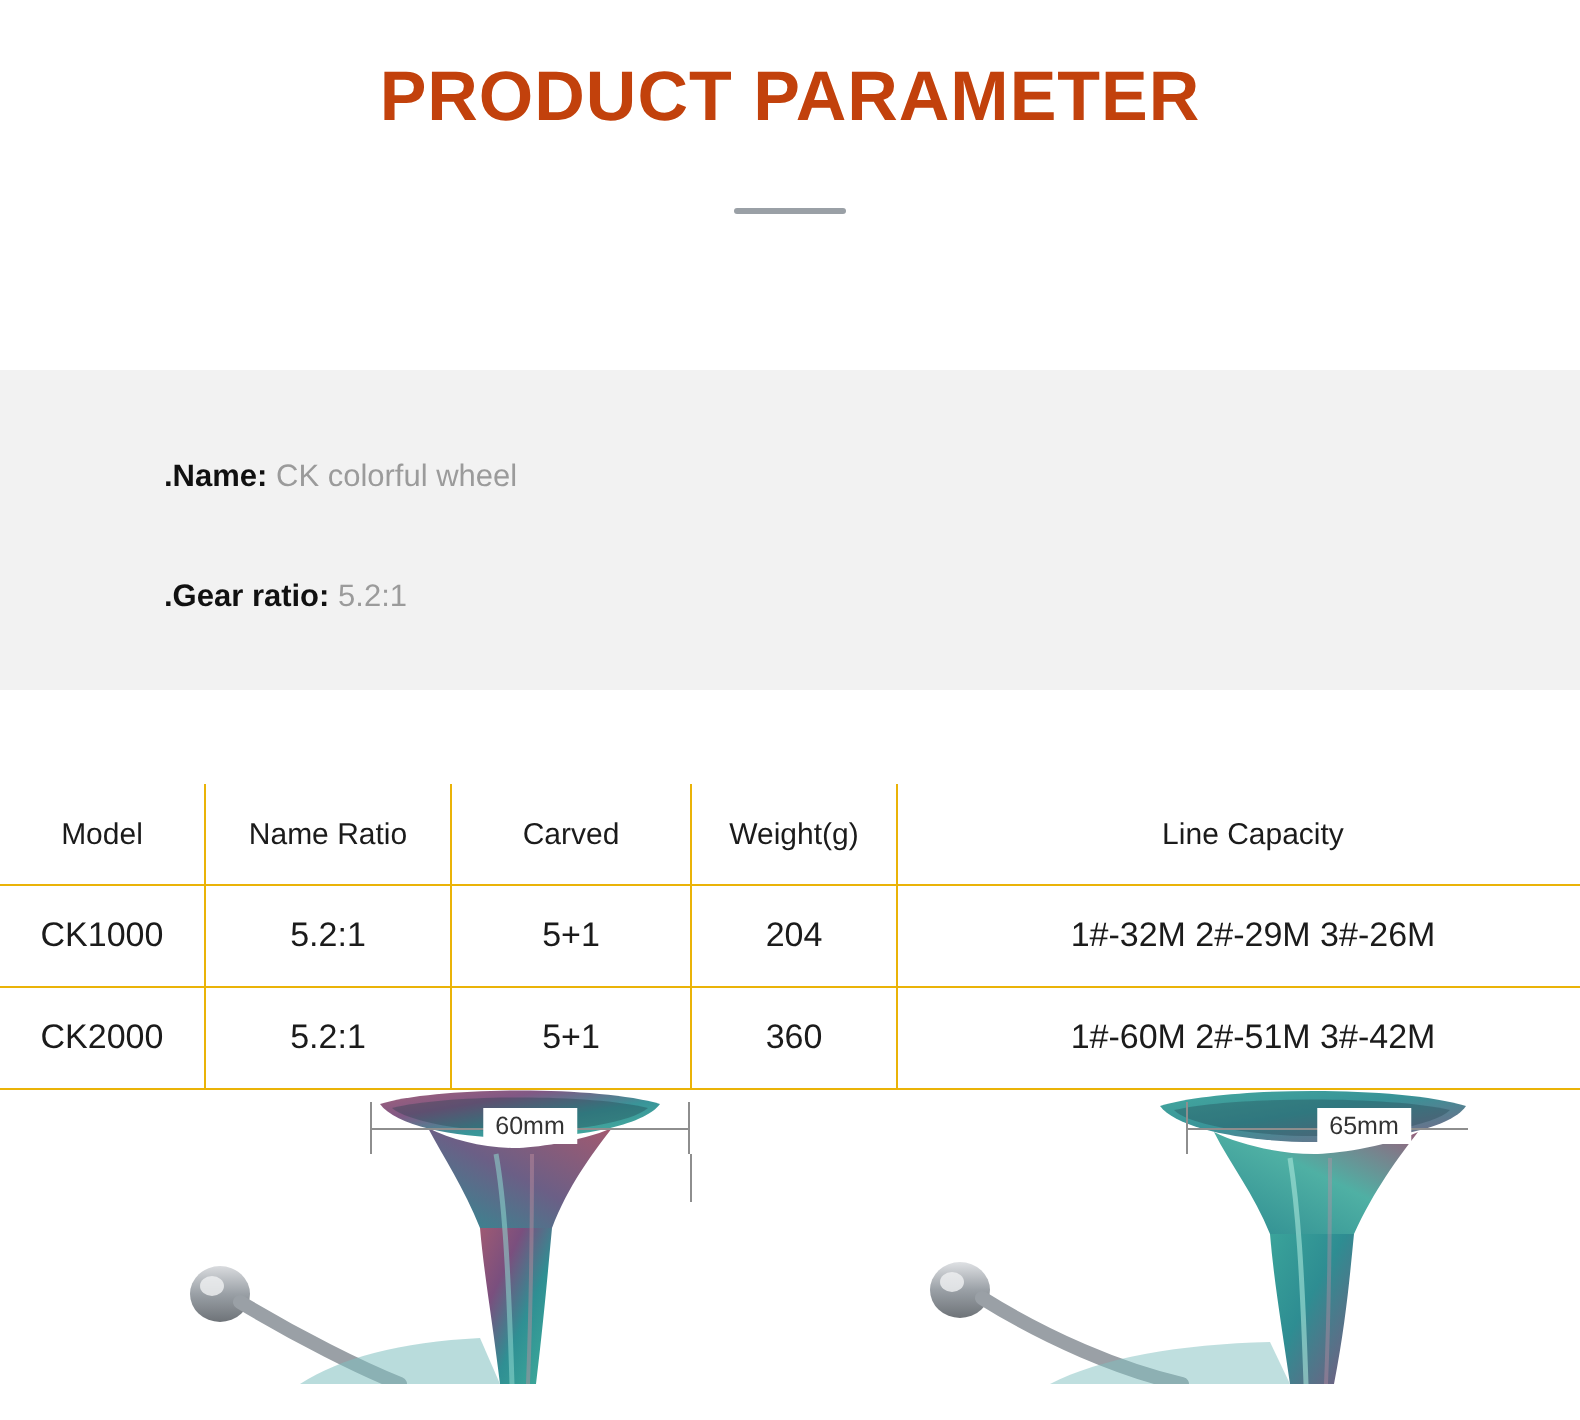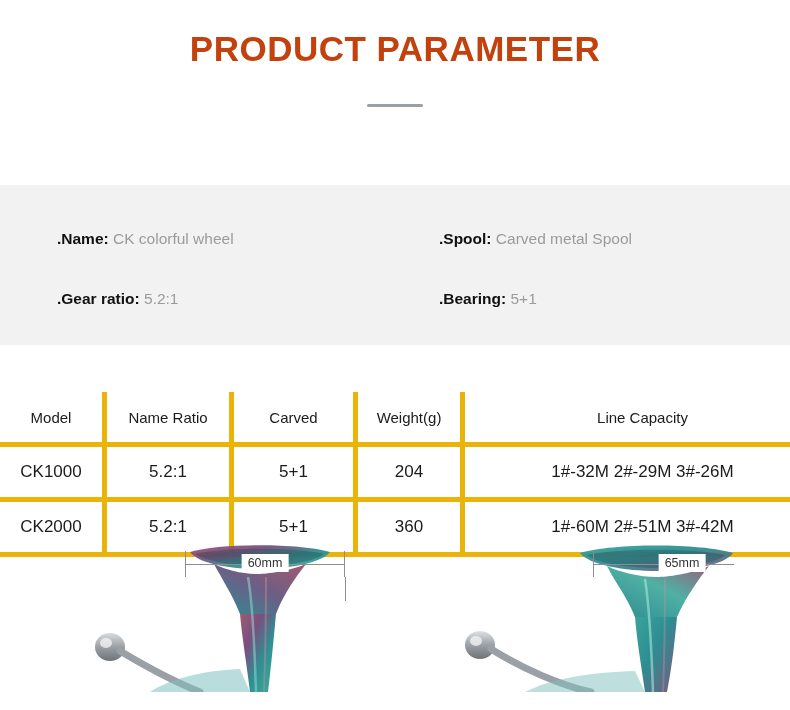--- a/index.html
+++ b/index.html
@@ -56,21 +56,21 @@
     width: 790px;
     display: flex;
   }
   .spec-row.r1 { top: 45px; }
   .spec-row.r2 { top: 105px; }
   .spec-cell {
     font-size: 15.5px;
     color: #8a8a8a;
     white-space: nowrap;
   }
-  .spec-cell.c1 { width: 390px; padding-left: 57px; box-sizing: border-box; }
+  .spec-cell.c1 { width: 390px; padding-left: 82px; box-sizing: border-box; }
   .spec-cell.c2 { width: 400px; padding-left: 49px; box-sizing: border-box; }
   .spec-key {
     color: #111111;
     font-weight: bold;
   }
   .spec-val {
     color: #9b9b9b;
     font-weight: normal;
   }
 
@@ -78,21 +78,21 @@
   .param-table {
     position: absolute;
     left: 0;
     top: 392px;
     width: 790px;
     border-collapse: collapse;
     table-layout: fixed;
   }
   .param-table th,
   .param-table td {
-    border: 5px solid #eab308;
+    border: 1px solid #eab308;
     text-align: center;
     color: #1b1b1b;
     font-weight: normal;
     font-family: "Liberation Sans", sans-serif;
   }
   .param-table th {
     height: 48px;
     font-size: 15px;
   }
   .param-table td {
@@ -189,33 +189,25 @@
     <h1 class="title">PRODUCT PARAMETER</h1>
     <div class="title-rule"></div>
   </div>
 
   <div class="spec-panel">
     <div class="spec-row r1">
       <div class="spec-cell c1">
         <span class="spec-key">.Name:</span>
         <span class="spec-val">CK colorful wheel</span>
       </div>
-      <div class="spec-cell c2">
-        <span class="spec-key">.Spool:</span>
-        <span class="spec-val">Carved metal Spool</span>
-      </div>
     </div>
     <div class="spec-row r2">
       <div class="spec-cell c1">
         <span class="spec-key">.Gear ratio:</span>
         <span class="spec-val">5.2:1</span>
-      </div>
-      <div class="spec-cell c2">
-        <span class="spec-key">.Bearing:</span>
-        <span class="spec-val">5+1</span>
       </div>
     </div>
   </div>
 
   <table class="param-table">
     <tbody>
       <tr>
         <th class="col-model">Model</th>
         <th class="col-gear">Name Ratio</th>
         <th class="col-bearing">Carved</th>

